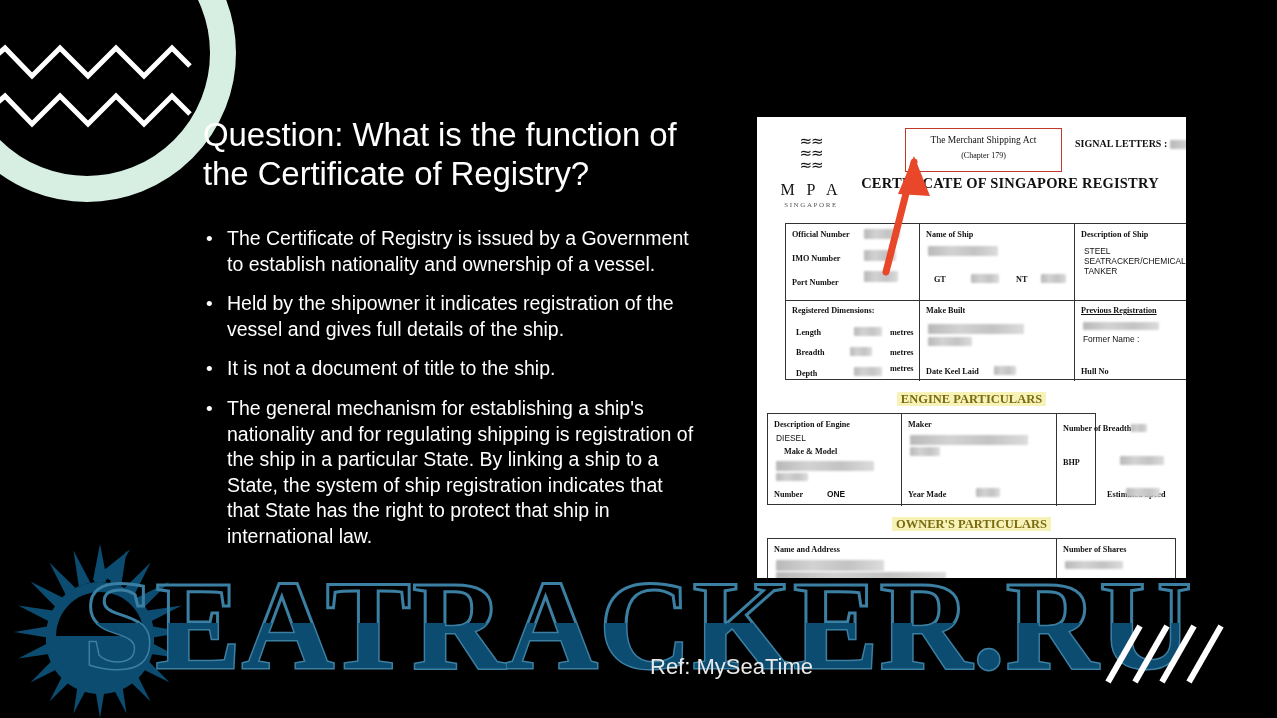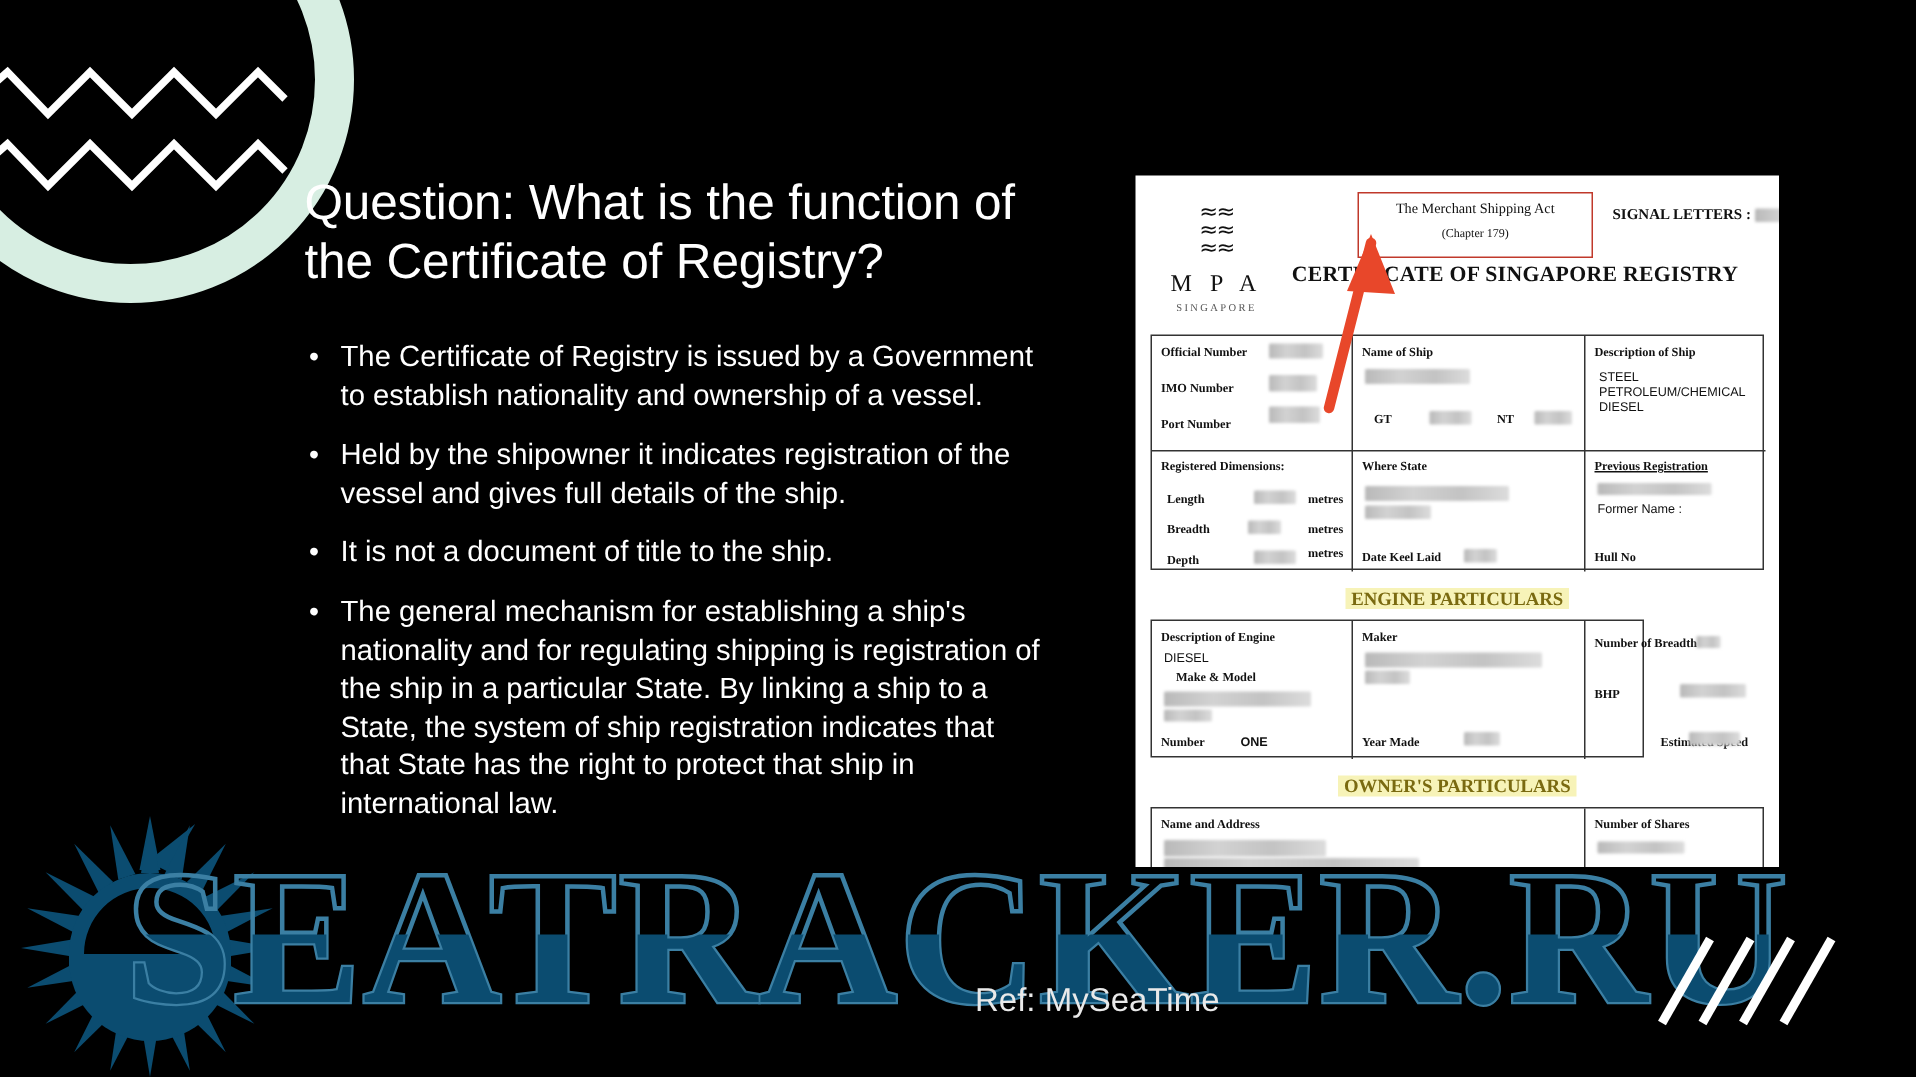--- a/index.html
+++ b/index.html
@@ -120,54 +120,54 @@
       </div>
 
       <div class="signal">
         <span>SIGNAL LETTERS :</span>
         <span class="redact" style="width:52px;height:9px;"></span>
       </div>
 
       <div class="certtitle">CERTIFICATE OF SINGAPORE REGISTRY</div>
 
 
-      <div class="tbl" style="left:10px;top:106px;width:409px;height:157px;padding-left:16px;">
+      <div class="tbl" style="left:28px;top:106px;width:409px;height:157px;padding-left:16px;">
         <div class="vline" style="left:133px;top:0;height:157px;"></div>
         <div class="vline" style="left:288px;top:0;height:157px;"></div>
         <div class="hline" style="left:0;top:76px;width:409px;"></div>
 
         <div class="lbl" style="left:6px;top:6px;">Official Number</div>
         <div class="lbl" style="left:6px;top:30px;">IMO Number</div>
         <div class="lbl" style="left:6px;top:54px;">Port Number</div>
         <div class="redact" style="position:absolute;left:78px;top:5px;width:36px;height:10px;"></div>
         <div class="redact" style="position:absolute;left:78px;top:26px;width:32px;height:11px;"></div>
         <div class="redact" style="position:absolute;left:78px;top:47px;width:34px;height:11px;"></div>
 
         <div class="lbl" style="left:140px;top:6px;">Name of Ship</div>
         <div class="redact" style="position:absolute;left:142px;top:22px;width:70px;height:10px;"></div>
         <div class="lbl" style="left:148px;top:51px;">GT</div>
         <div class="redact" style="position:absolute;left:185px;top:50px;width:28px;height:9px;"></div>
         <div class="lbl" style="left:230px;top:51px;">NT</div>
         <div class="redact" style="position:absolute;left:255px;top:50px;width:25px;height:9px;"></div>
 
         <div class="lbl" style="left:295px;top:6px;">Description of Ship</div>
-        <div class="val" style="left:298px;top:22px;white-space:normal;width:108px;">STEEL PETROLEUM/CHEMICAL DIESEL</div>
+        <div class="val" style="left:298px;top:22px;white-space:normal;width:108px;">STEEL SEATRACKER/CHEMICAL TANKER</div>
 
         <div class="lbl" style="left:6px;top:82px;">Registered Dimensions:</div>
         <div class="lbl" style="left:10px;top:104px;">Length</div>
         <div class="lbl" style="left:10px;top:124px;">Breadth</div>
         <div class="lbl" style="left:10px;top:145px;">Depth</div>
         <div class="redact" style="position:absolute;left:68px;top:103px;width:28px;height:9px;"></div>
         <div class="redact" style="position:absolute;left:64px;top:123px;width:22px;height:9px;"></div>
         <div class="redact" style="position:absolute;left:68px;top:143px;width:28px;height:9px;"></div>
         <div class="lbl" style="left:104px;top:104px;">metres</div>
         <div class="lbl" style="left:104px;top:124px;">metres</div>
         <div class="lbl" style="left:104px;top:140px;">metres</div>
 
-        <div class="lbl" style="left:140px;top:82px;">Where State</div>
+        <div class="lbl" style="left:140px;top:82px;">Make Built</div>
         <div class="redact" style="position:absolute;left:142px;top:100px;width:96px;height:10px;"></div>
         <div class="redact" style="position:absolute;left:142px;top:113px;width:44px;height:9px;"></div>
         <div class="lbl" style="left:140px;top:143px;">Date Keel Laid</div>
         <div class="redact" style="position:absolute;left:208px;top:142px;width:22px;height:9px;"></div>
 
         <div class="lbl" style="left:295px;top:82px;text-decoration:underline;">Previous Registration</div>
         <div class="redact" style="position:absolute;left:297px;top:98px;width:76px;height:8px;"></div>
         <div class="val" style="left:297px;top:110px;">Former Name :</div>
         <div class="lbl" style="left:295px;top:143px;">Hull No</div>
       </div>

